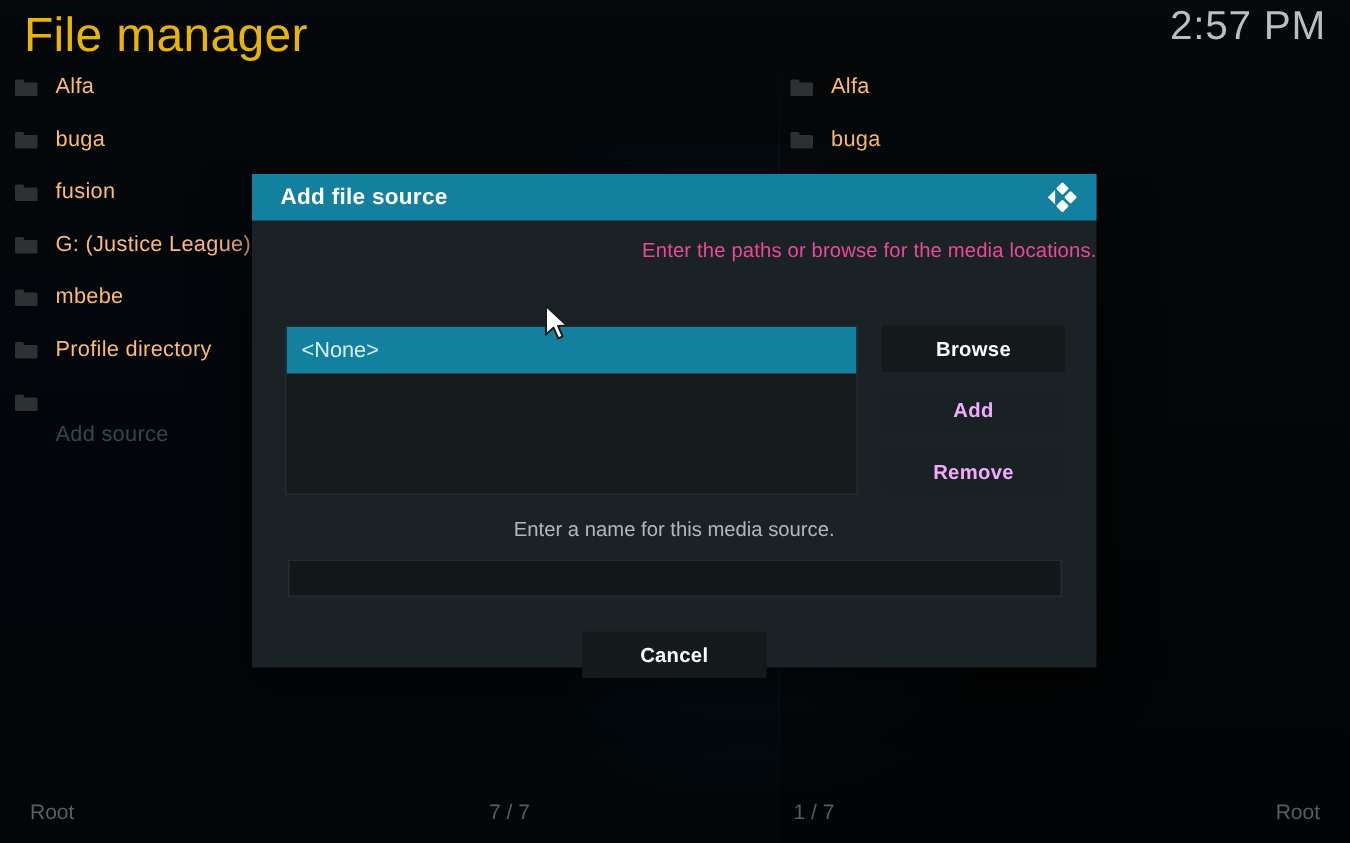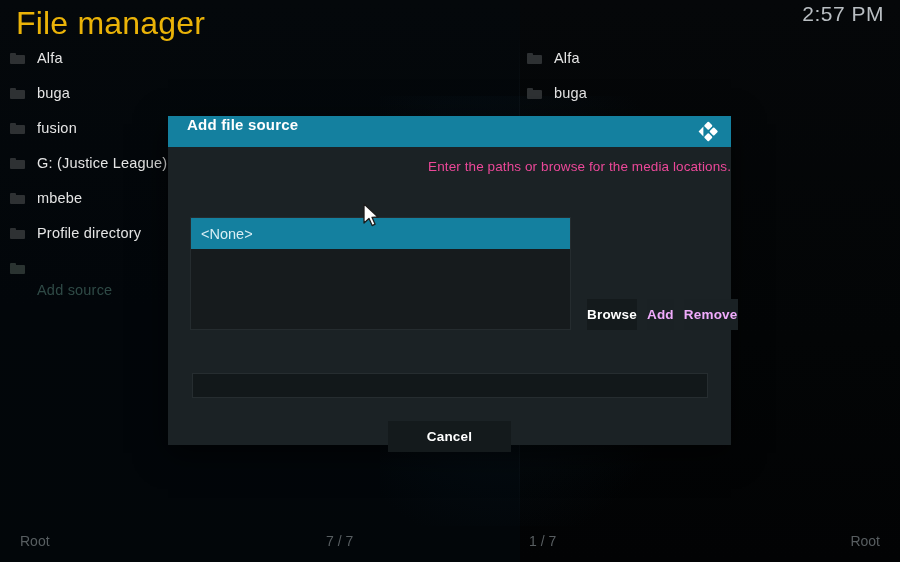--- a/index.html
+++ b/index.html
@@ -50,21 +50,21 @@
     position: absolute;
     left: 16px; top: 5px;
     font-size: 32px;
     font-weight: 300;
     color: #eab308;
     letter-spacing: 0.2px;
   }
   .clock {
     position: absolute;
     right: 16px; top: 2px;
-    font-size: 21px;
+    font-size: 27px;
     font-weight: 300;
     color: #b9bec2;
     letter-spacing: 0.5px;
   }
 
   
   .filelist { position: absolute; top: 40px; }
   .filelist.left  { left: 10px;  width: 470px; }
   .filelist.right { left: 527px; width: 350px; }
 
@@ -91,21 +91,21 @@
     content: "";
     position: absolute;
     left: 0; top: 3px;
     width: 15px; height: 9px;
     background: #2e3133;
     border-radius: 1px;
   }
   .file-label {
     font-size: 14.5px;
     font-weight: 400;
-    color: #e5e5e5;
+    color: #fdba74;
     letter-spacing: 0.2px;
   }
   .file-row.accent .file-label { color: #2f4a46; margin-top: 44px; }
   .file-row.accent .folder-icon::before,
   .file-row.accent .folder-icon::after { background: #2a3331; }
 
   
   .statusbar {
     position: absolute;
     left: 0; bottom: 0;
@@ -125,21 +125,21 @@
     left: 168px; top: 116px;
     width: 563px; height: 329px;
     background: #1b2225;
     box-shadow: 0 8px 30px rgba(0,0,0,0.65);
   }
   .dialog-header {
     position: relative;
     height: 31px;
     background: #14809f;
     display: flex;
-    align-items: flex-start;
+    align-items: center;
   }
   .dialog-title {
     margin-left: 19px;
     font-size: 15px;
     font-weight: bold;
     color: #ffffff;
     letter-spacing: 0.2px;
   }
   .kodi-logo {
     position: absolute;
@@ -182,23 +182,22 @@
     color: #9fa5a8;
   }
   .path-item.selected {
     background: #14809f;
     color: #d9eef5;
   }
 
   .side-buttons {
     width: 123px;
     display: flex;
-    flex-direction: row;
+    flex-direction: column;
     gap: 10px;
-    align-items: flex-end;
   }
   .btn {
     height: 31px;
     background: #141a1c;
     border: none;
     font-family: "Liberation Sans", sans-serif;
     font-size: 13.5px;
     font-weight: bold;
     color: #ffffff;
     letter-spacing: 0.2px;
@@ -336,20 +335,21 @@
         <div class="path-list" id="path-list">
             <div class="path-item selected">&lt;None&gt;</div>
           </div>
         <div class="side-buttons" id="side-buttons">
             <div class="btn">Browse</div>
             <div class="btn disabled">Add</div>
             <div class="btn disabled">Remove</div>
           </div>
       </div>
 
+      <div class="hint2">Enter a name for this media source.</div>
 
       <input class="name-input" type="text" value="" style="">
 
       <div class="dialog-footer" id="footer-buttons">
           <div class="btn footer-btn">Cancel</div>
         </div>
 
     </div>
   </div>
 

